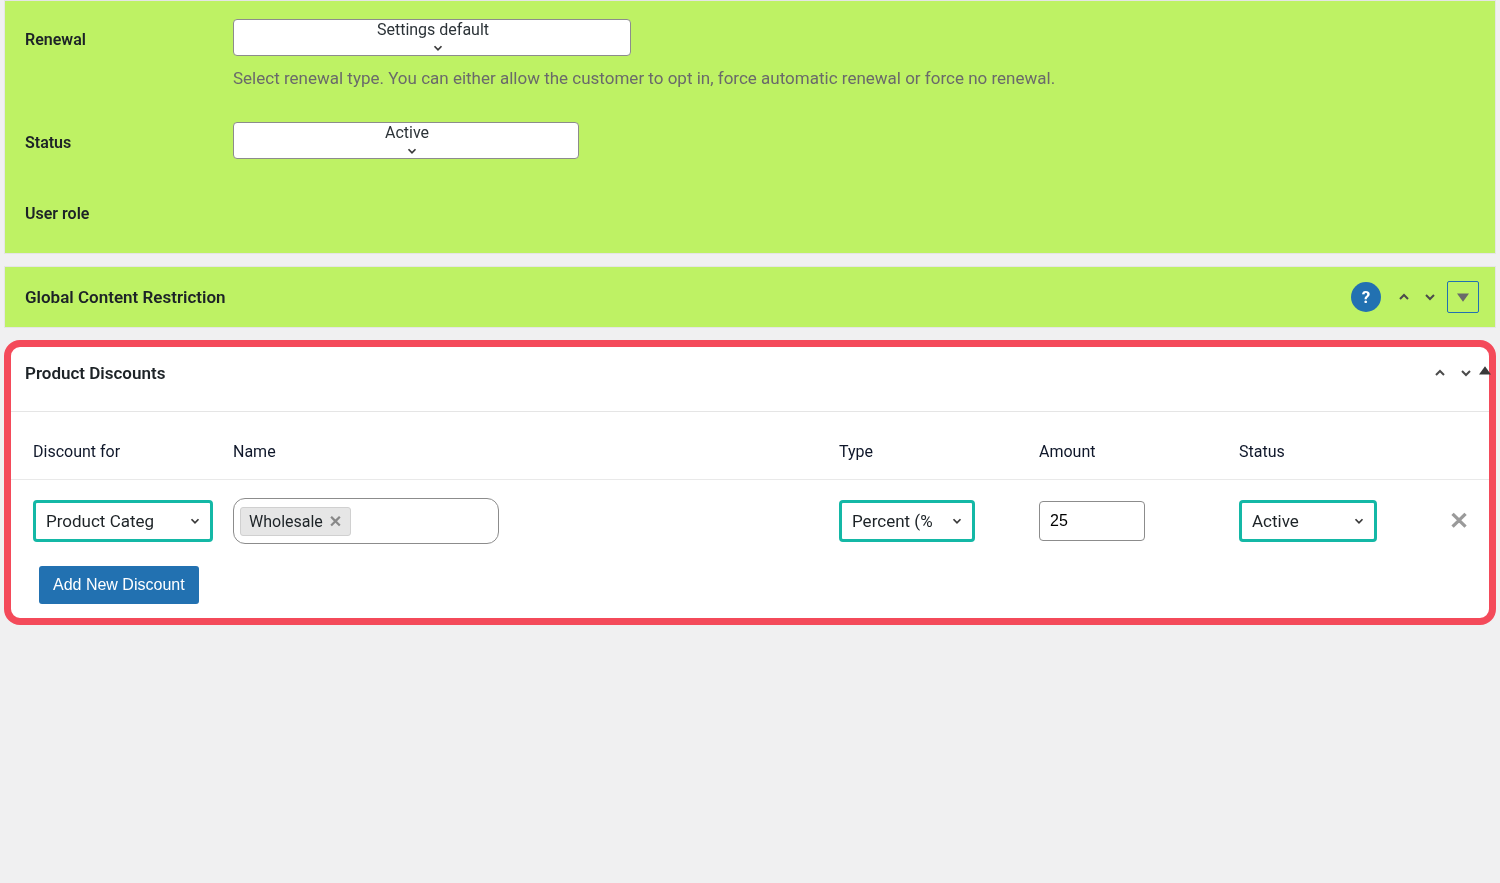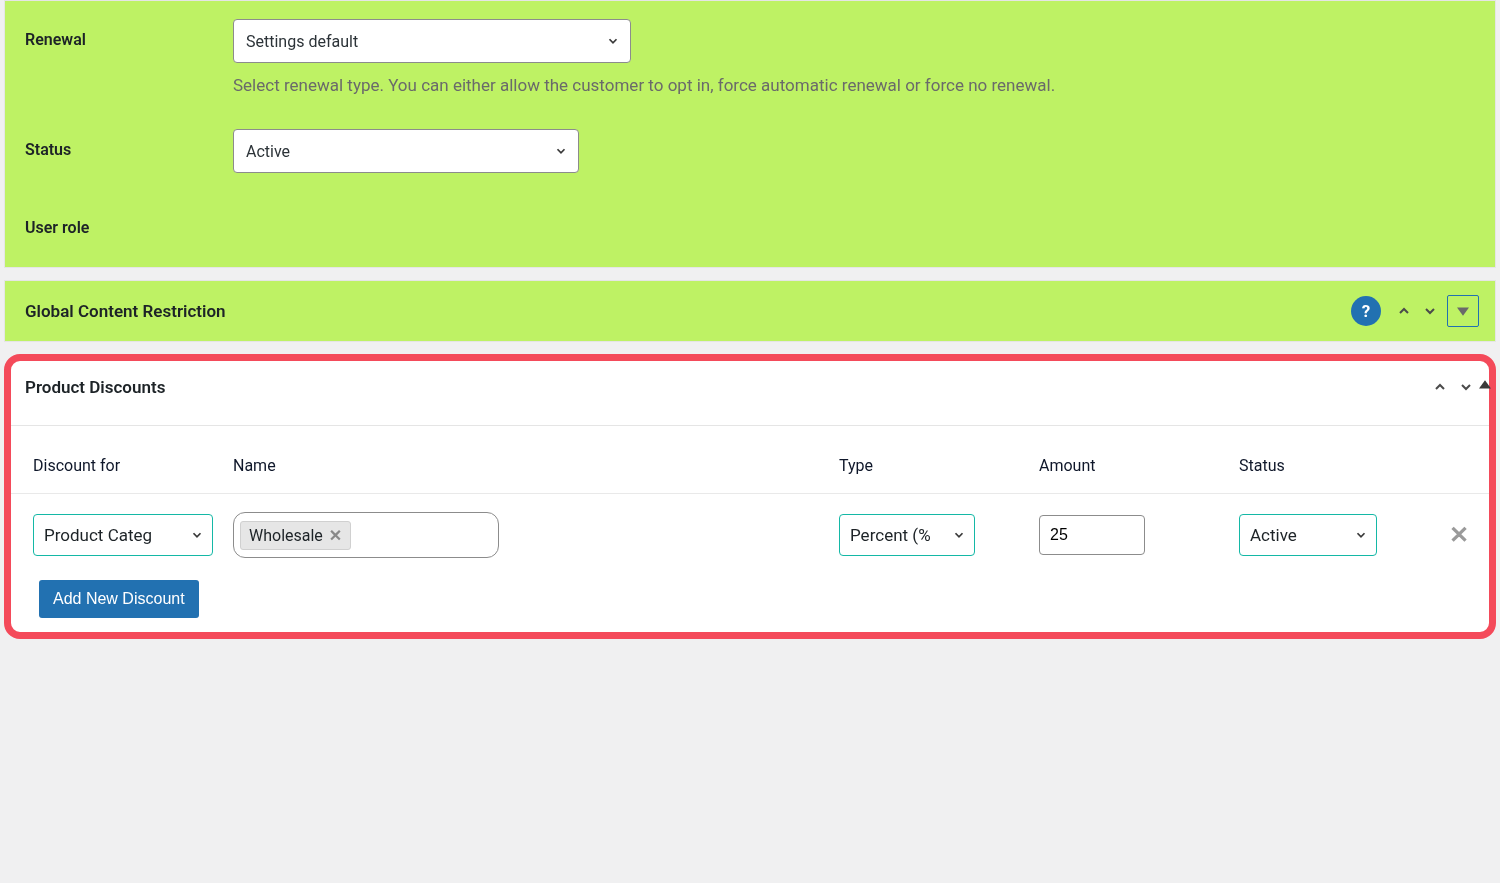--- a/index.html
+++ b/index.html
@@ -32,24 +32,25 @@
   }
   .field-control { flex: 1; }
   .select {
     display: inline-flex;
     align-items: center;
     justify-content: space-between;
     border: 1px solid #8c8c8c;
     border-radius: 4px;
     background: #fff;
     padding: 0 10px 0 12px;
-    height: 44px;
+    height: 37px;
     font-size: 16px;
     color: #2c3338;
     cursor: pointer;
+    flex-direction: column;
   }
   .select .txt { white-space: nowrap; overflow: hidden; text-overflow: ellipsis; }
   .chev {
     margin-left: 10px;
     flex-shrink: 0;
   }
   .help {
     margin-top: 12px;
     color: #6a6a6a;
     font-size: 17px;
@@ -134,21 +135,21 @@
   }
   .table td {
     padding: 18px 10px;
     vertical-align: middle;
   }
   .table th:first-child, .table td:first-child { padding-left: 22px; }
   .small-select {
     display: inline-flex;
     align-items: center;
     justify-content: space-between;
-    border: 1px solid #14b8a6;
+    border: 3px solid #14b8a6;
     border-radius: 4px;
     background: #fff;
     padding: 0 8px 0 10px;
     height: 42px;
     font-size: 17px;
     cursor: pointer;
   }
   .small-select .txt { white-space: nowrap; overflow: hidden; text-overflow: ellipsis; }
   .ss1 { width: 180px; }
   .ss2 { width: 136px; }

